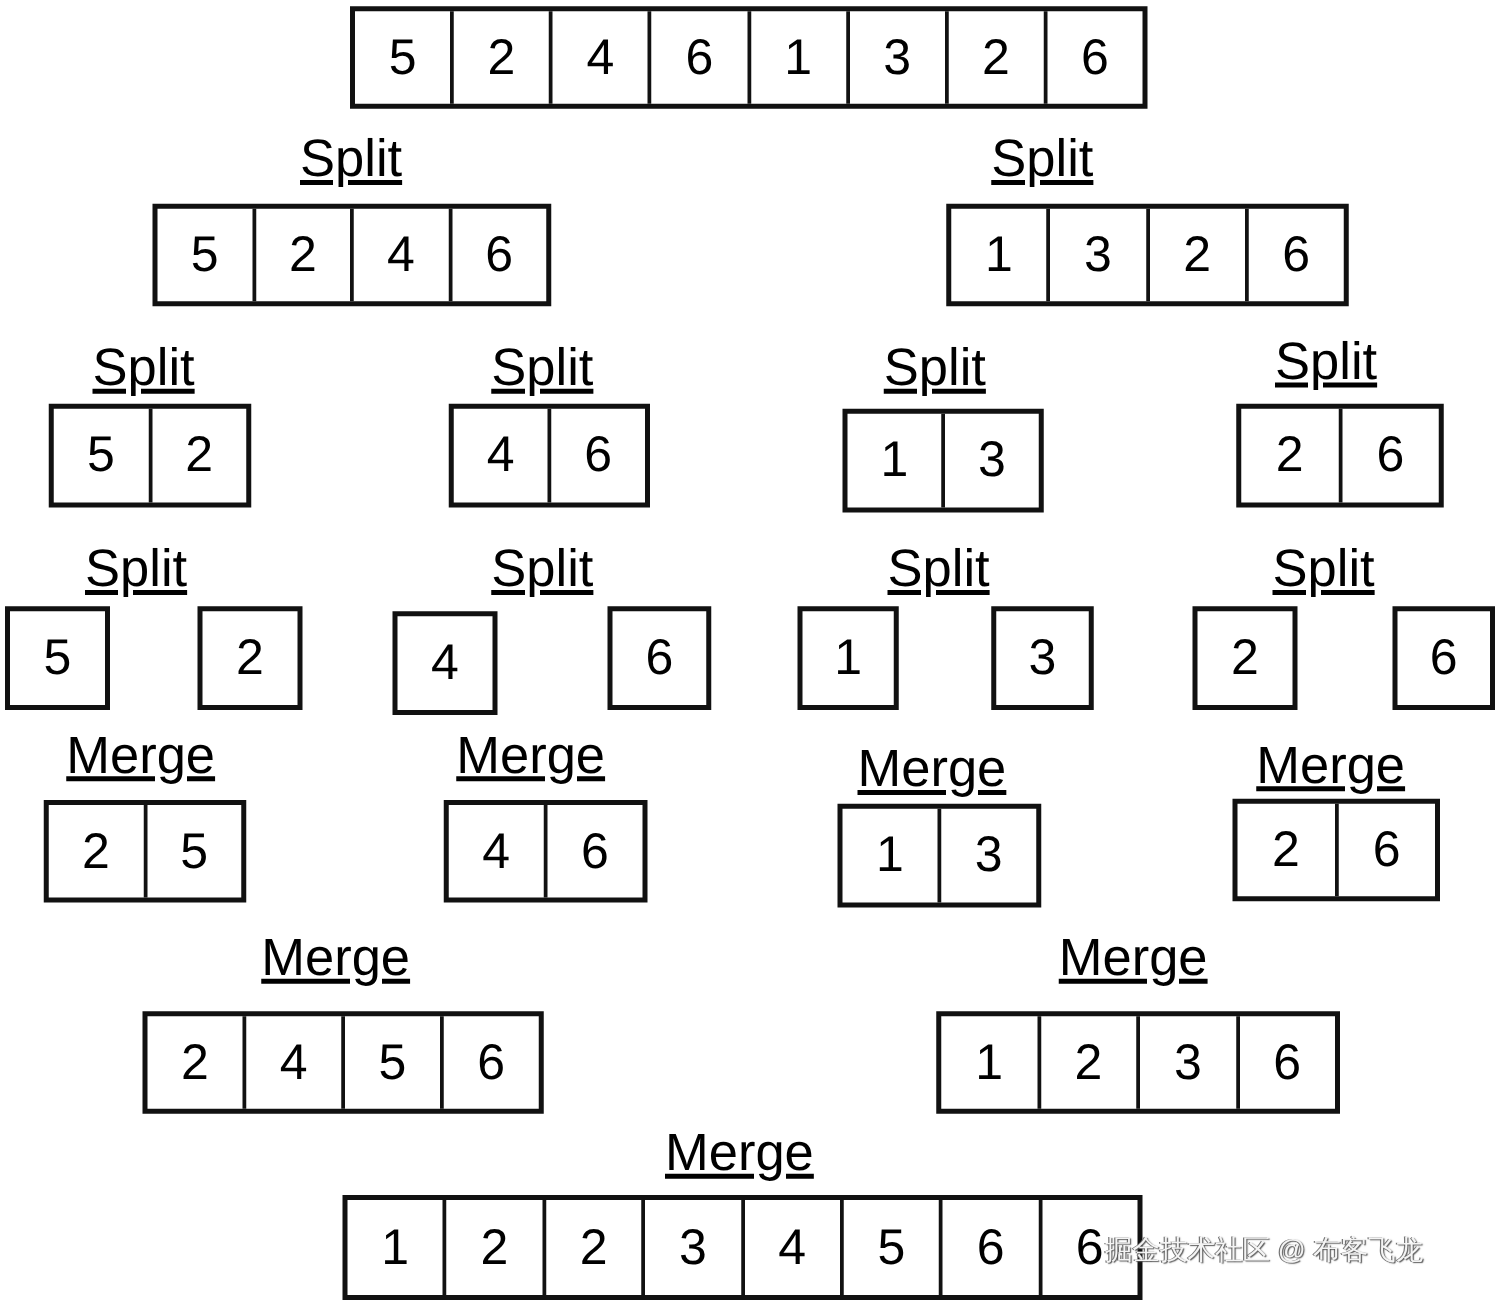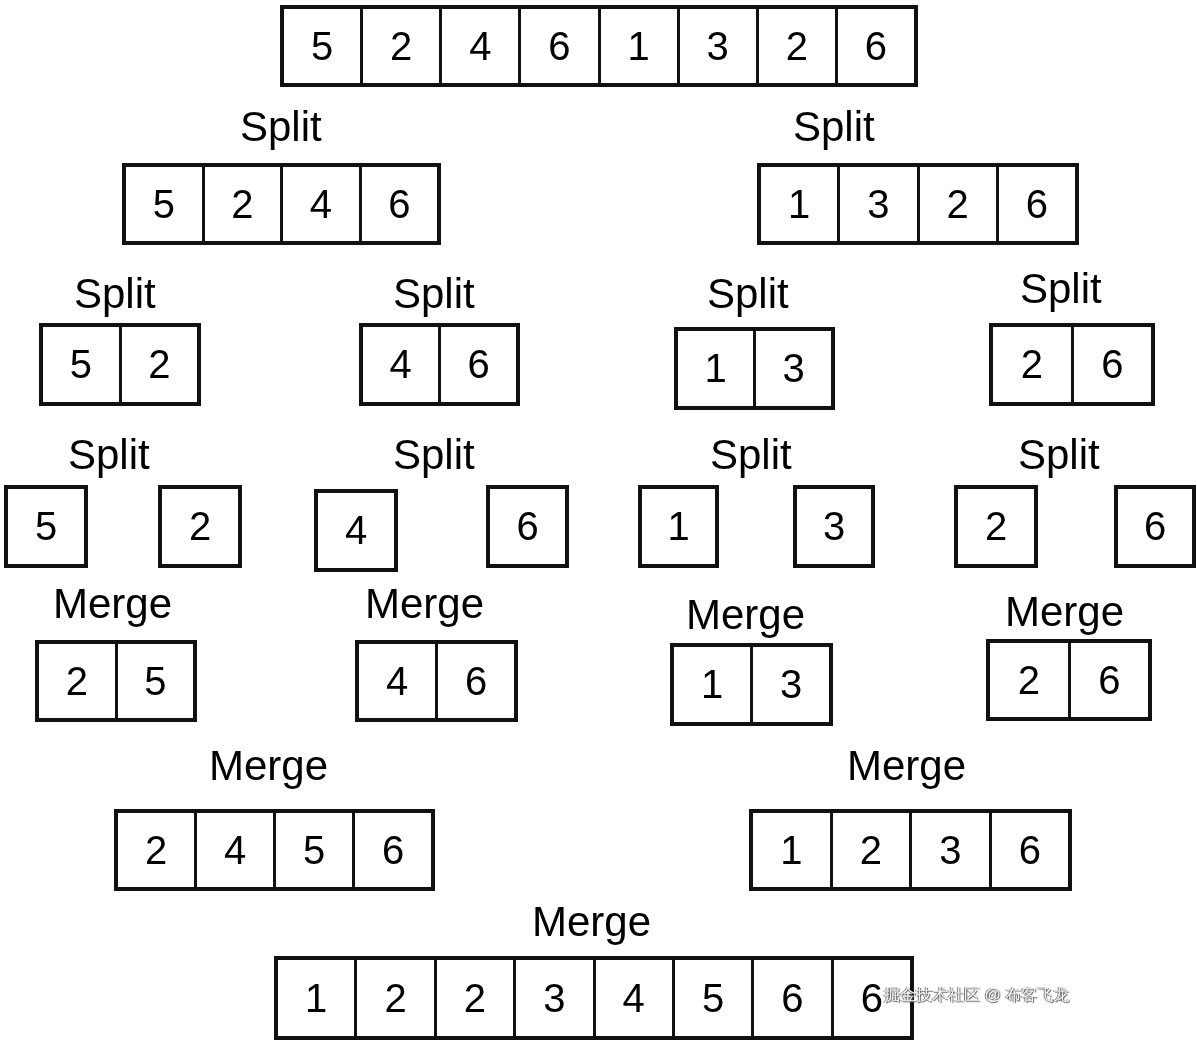--- a/index.html
+++ b/index.html
@@ -1,25 +1,25 @@
 <!DOCTYPE html>
 <html><head>
 <meta charset="utf-8">
 <style>
   html, body { margin: 0; padding: 0; background: #ffffff; }
   body { width: 1197px; height: 1043px; position: relative; overflow: hidden;
          font-family: "Liberation Sans", "DejaVu Sans", sans-serif; color: #000; }
-  .label { position: absolute; font-size: 42px; line-height: 1; white-space: nowrap; }
+  .label { position: absolute; font-size: 42px; line-height: 1; white-space: nowrap; text-decoration: underline; }
   .arr { position: absolute; display: flex; border: 4px solid #111; background: #fff; box-sizing: border-box; }
   .cell { flex: 1 1 0; display: flex; align-items: center; justify-content: center;
           font-size: 40px; border-left: 3px solid #111; box-sizing: border-box; }
   .cell:first-child { border-left: none; }
   .single { position: absolute; border: 4px solid #111; background: #fff; box-sizing: border-box;
             display: flex; align-items: center; justify-content: center; font-size: 40px; }
-  .watermark { position: absolute; left: 884px; top: 985px; font-size: 16px; color: #f4f4f4;
+  .watermark { position: absolute; left: 884px; top: 985px; font-size: 22px; color: #f4f4f4;
                text-shadow: 1px 1px 1px #555, -1px 0 0 #777; white-space: nowrap; }
 </style>
 </head>
 <body>
 
 <div class="arr" style="left:280px;top:5px;width:638px;height:82px;">
   <div class="cell">5</div>
   <div class="cell">2</div>
   <div class="cell">4</div>
   <div class="cell">6</div>

